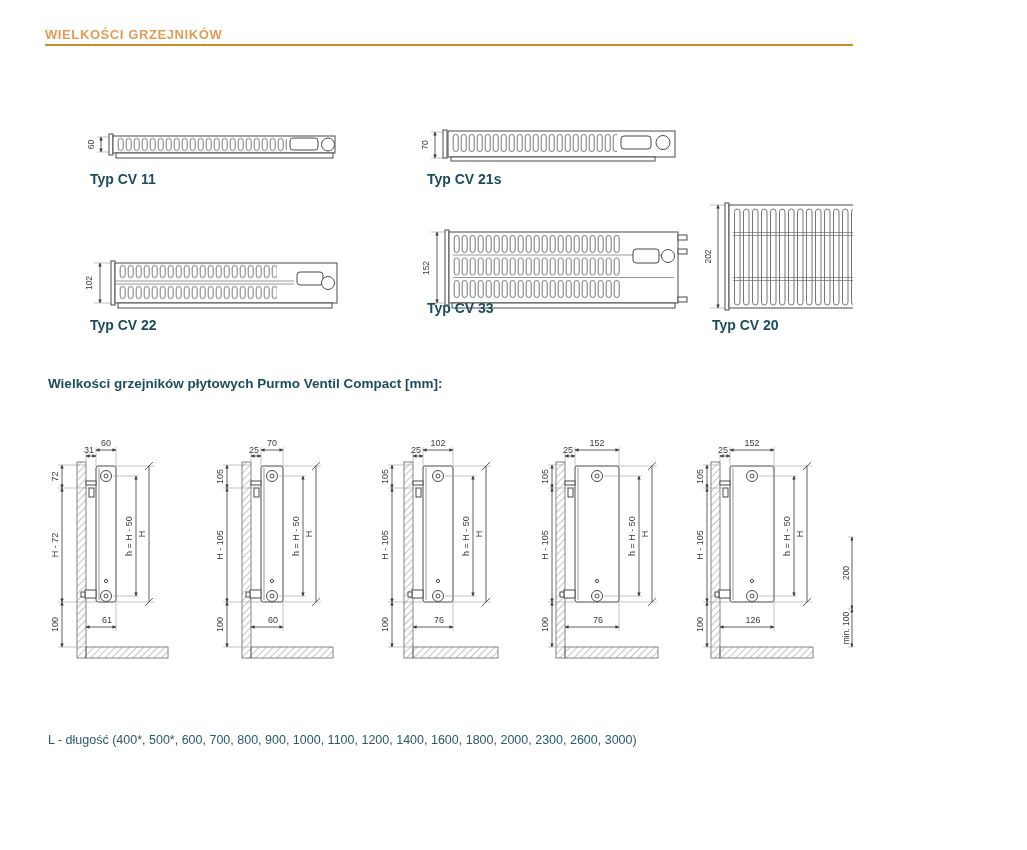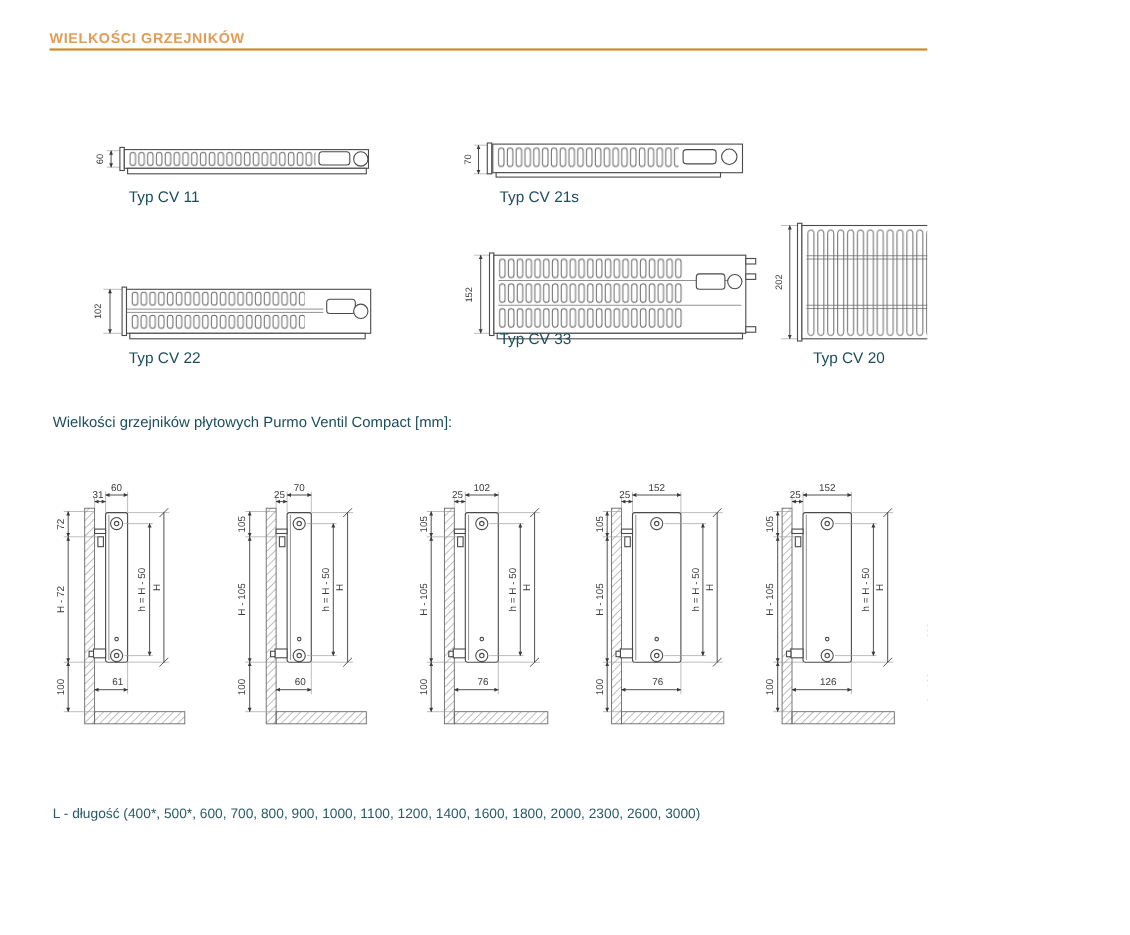--- a/index.html
+++ b/index.html
@@ -3,26 +3,26 @@
 <meta charset="utf-8">
 <style>
   :root{
     --accent_orange:#E39C55;
     --rule_orange:#CE8B2E;
     --heading_teal:#1C4D5C;
     --legend_teal:#2B5A66;
   }
   html,body{margin:0;padding:0;background:#ffffff;}
   #page{position:relative;width:843px;height:850px;background:#fff;overflow:hidden;
-        font-family:"Liberation Sans",sans-serif;}
+        font-family:"Liberation Sans",sans-serif;padding-left:10px;}
   .abs{position:absolute;}
   .page-title{left:45px;top:27px;font-size:13px;letter-spacing:.6px;color:var(--accent_orange);font-weight:bold;}
   .rule{left:45px;top:44px;width:937px;height:0;border-top:2px solid var(--rule_orange);}
-  .typ-label{font-size:14px;font-weight:normal;color:var(--heading_teal);margin-left:27px;}
-  .section-title{left:48px;top:376px;font-size:13.5px;font-weight:normal;color:var(--heading_teal);}
+  .typ-label{font-size:14px;font-weight:bold;color:var(--heading_teal);}
+  .section-title{left:48px;top:376px;font-size:13.5px;font-weight:bold;color:var(--heading_teal);}
   .legend{left:48px;top:731px;color:var(--legend_teal);font-size:12.5px;line-height:19.5px;}
   svg{overflow:visible;}
   svg text{font-family:"Liberation Sans",sans-serif;font-size:9px;fill:#3a3a3a;}
   svg text.sm{font-size:8.5px;}
   .dwg{fill:#ffffff;stroke:#4a4a4a;stroke-width:1;}
   .thin{fill:none;stroke:#6e6e6e;stroke-width:.7;}
   .ext{stroke:#9a9a9a;stroke-width:.6;}
   .dim{stroke:#3a3a3a;stroke-width:.8;}
   .dimp{stroke:#3a3a3a;stroke-width:.8;}
   .hat{fill:url(#hatch);stroke:#666;stroke-width:.8;}

